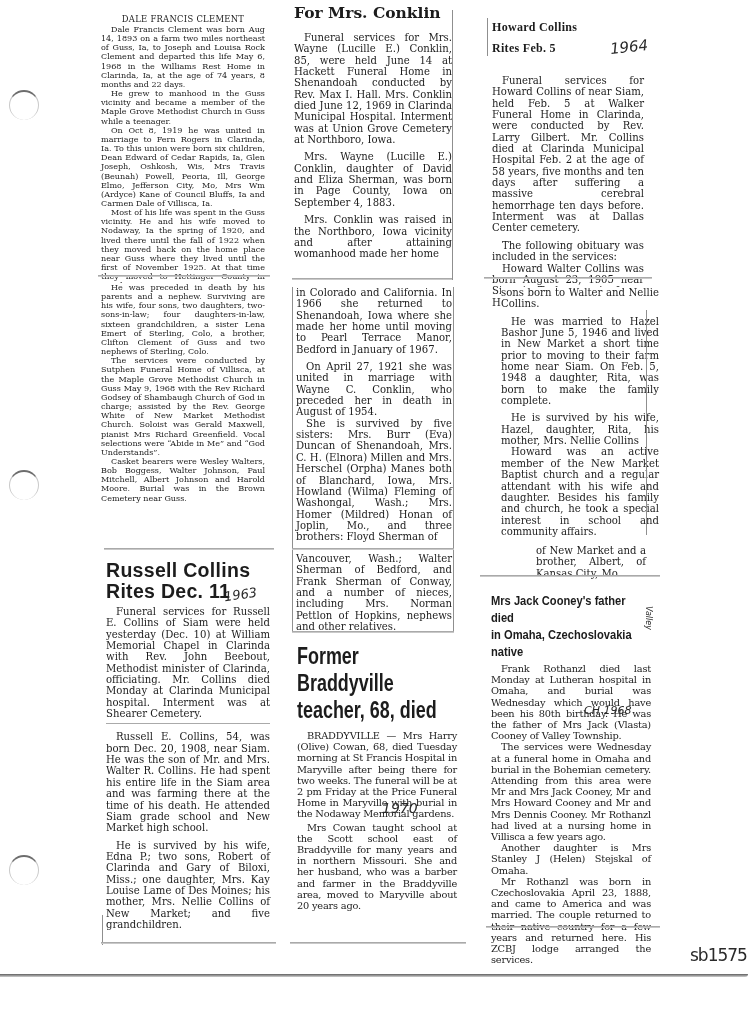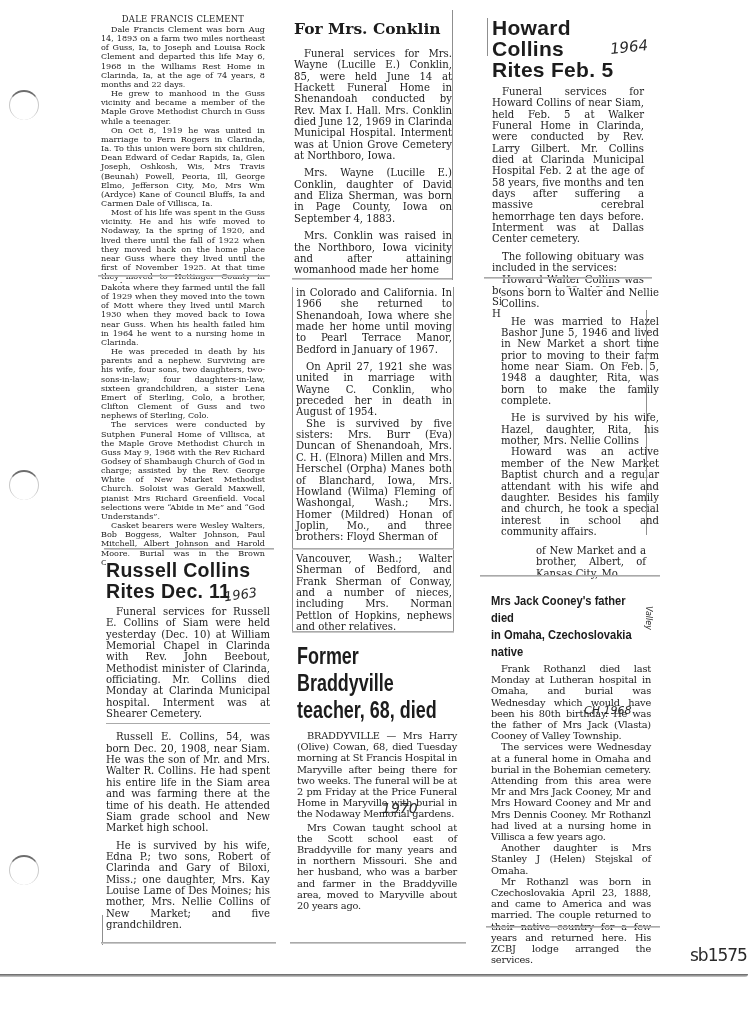--- a/index.html
+++ b/index.html
@@ -57,21 +57,20 @@
 <div class="clip small" style="left:101px; top:14px; width:164px;">
   <div class="h-small">DALE FRANCIS CLEMENT</div>
   <p>Dale Francis Clement was born Aug 14, 1893 on a farm two miles northeast of Guss, Ia, to Joseph and Louisa Rock Clement and departed this life May 6, 1968 in the Williams Rest Home in Clarinda, Ia, at the age of 74 years, 8 months and 22 days.</p>
   <p>He grew to manhood in the Guss vicinity and became a member of the Maple Grove Methodist Church in Guss while a teenager.</p>
   <p>On Oct 8, 1919 he was united in marriage to Fern Rogers in Clarinda, Ia. To this union were born six children, Dean Edward of Cedar Rapids, Ia, Glen Joseph, Oshkosh, Wis, Mrs Travis (Beunah) Powell, Peoria, Ill, George Elmo, Jefferson City, Mo, Mrs Wm (Ardyce) Kane of Council Bluffs, Ia and Carmen Dale of Villisca, Ia.</p>
   <p>Most of his life was spent in the Guss vicinity. He and his wife moved to Nodaway, Ia the spring of 1920, and lived there until the fall of 1922 when they moved back on the home place near Guss where they lived until the first of November 1925. At that time they moved to Hettinger County in North</p>
 </div>
 <div class="rule" style="left:98px; top:275px; width:172px;"></div>
 
 <div class="clip small" style="left:101px; top:283px; width:164px;">
-  <p style="text-indent:0;">Dakota where they farmed until the fall of 1929 when they moved into the town of Mott where they lived until March 1930 when they moved back to Iowa near Guss. When his health failed him in 1964 he went to a nursing home in Clarinda.</p>
   <p>He was preceded in death by his parents and a nephew. Surviving are his wife, four sons, two daughters, two-sons-in-law; four daughters-in-law, sixteen grandchildren, a sister Lena Emert of Sterling, Colo, a brother, Clifton Clement of Guss and two nephews of Sterling, Colo.</p>
   <p>The services were conducted by Sutphen Funeral Home of Villisca, at the Maple Grove Methodist Church in Guss May 9, 1968 with the Rev Richard Godsey of Shambaugh Church of God in charge; assisted by the Rev. George White of New Market Methodist Church. Soloist was Gerald Maxwell, pianist Mrs Richard Greenfield. Vocal selections were “Abide in Me” and “God Understands”.</p>
   <p>Casket bearers were Wesley Walters, Bob Boggess, Walter Johnson, Paul Mitchell, Albert Johnson and Harold Moore. Burial was in the Brown Cemetery near Guss.</p>
 </div>
 <div class="rule" style="left:104px; top:548px; width:170px;"></div>
 
 <div class="clip med" style="left:106px; top:560px; width:164px;">
   <div class="h-bold" style="margin-bottom:4px;">
     <div>Russell Collins</div>
     <div>Rites Dec. 11</div>
@@ -79,21 +78,21 @@
   <p>Funeral services for Russell E. Collins of Siam were held yesterday (Dec. 10) at William Memorial Chapel in Clarinda with Rev. John Beebout, Methodist minister of Clarinda, officiating. Mr. Collins died Monday at Clarinda Municipal hospital. Interment was at Shearer Cemetery.</p>
   <div style="height:1px; background:#aaa; margin:4px 0 7px 0;"></div>
   <p>Russell E. Collins, 54, was born Dec. 20, 1908, near Siam. He was the son of Mr. and Mrs. Walter R. Collins. He had spent his entire life in the Siam area and was farming there at the time of his death. He attended Siam grade school and New Market high school.</p>
   <div class="gap"></div>
   <p>He is survived by his wife, Edna P.; two sons, Robert of Clarinda and Gary of Biloxi, Miss.; one daughter, Mrs. Kay Louise Lame of Des Moines; his mother, Mrs. Nellie Collins of New Market; and five grandchildren.</p>
 </div>
 <div class="hand" style="left:224px; top:587px; font-size:13px; transform:rotate(-8deg);">1963</div>
 <div class="vrule" style="left:102px; top:915px; height:30px;"></div>
 <div class="rule" style="left:101px; top:942px; width:175px;"></div>
 
-<div class="clip med" style="left:294px; top:20px; width:158px;">
+<div class="clip med" style="left:294px; top:4px; width:158px;">
   <div class="h-serifbold">For Mrs. Conklin</div>
   <p>Funeral services for Mrs. Wayne (Lucille E.) Conklin, 85, were held June 14 at Hackett Funeral Home in Shenandoah conducted by Rev. Max I. Hall. Mrs. Conklin died June 12, 1969 in Clarinda Municipal Hospital. Interment was at Union Grove Cemetery at Northboro, Iowa.</p>
   <div class="gap"></div>
   <p>Mrs. Wayne (Lucille E.) Conklin, daughter of David and Eliza Sherman, was born in Page County, Iowa on September 4, 1883.</p>
   <div class="gap"></div>
   <p>Mrs. Conklin was raised in the Northboro, Iowa vicinity and after attaining womanhood made her home</p>
 </div>
 <div class="vrule" style="left:452px; top:10px; height:270px;"></div>
 <div class="rule" style="left:292px; top:278px; width:160px;"></div>
 
@@ -117,21 +116,21 @@
     <div>Former Braddyville</div>
     <div>teacher, 68, died</div>
   </div>
   <p>BRADDYVILLE — Mrs Harry (Olive) Cowan, 68, died Tuesday morning at St Francis Hospital in Maryville after being there for two weeks. The funeral will be at 2 pm Friday at the Price Funeral Home in Maryville with burial in the Nodaway Memorial gardens.</p>
   <p style="margin-top:2px;">Mrs Cowan taught school at the Scott school east of Braddyville for many years and in northern Missouri. She and her husband, who was a barber and farmer in the Braddyville area, moved to Maryville about 20 years ago.</p>
 </div>
 <div class="hand" style="left:382px; top:800px; font-size:14px;">1970</div>
 <div class="rule" style="left:290px; top:942px; width:176px;"></div>
 
 <div class="clip med" style="left:492px; top:17px; width:152px;">
-  <div class="h-bold" style="font-size:21px; margin-bottom:6px;">
+  <div class="h-bold" style="font-size:12px; margin-bottom:16px;font-family:Liberation Serif, serif;">
     <div>Howard Collins</div>
     <div>Rites Feb. 5</div>
   </div>
   <p>Funeral services for Howard Collins of near Siam, held Feb. 5 at Walker Funeral Home in Clarinda, were conducted by Rev. Larry Gilbert. Mr. Collins died at Clarinda Municipal Hospital Feb. 2 at the age of 58 years, five months and ten days after suffering a massive cerebral hemorrhage ten days before. Interment was at Dallas Center cemetery.</p>
   <div class="gap"></div>
   <p>The following obituary was included in the services:</p>
   <p>Howard Walter Collins was born August 23, 1905 near Siam in Taylor county, Iowa. He was the eldest of four</p>
 </div>
 <div class="vrule" style="left:487px; top:18px; height:38px;"></div>
 <div class="hand" style="left:610px; top:38px; font-size:15px; transform:rotate(-6deg);">1964</div>

